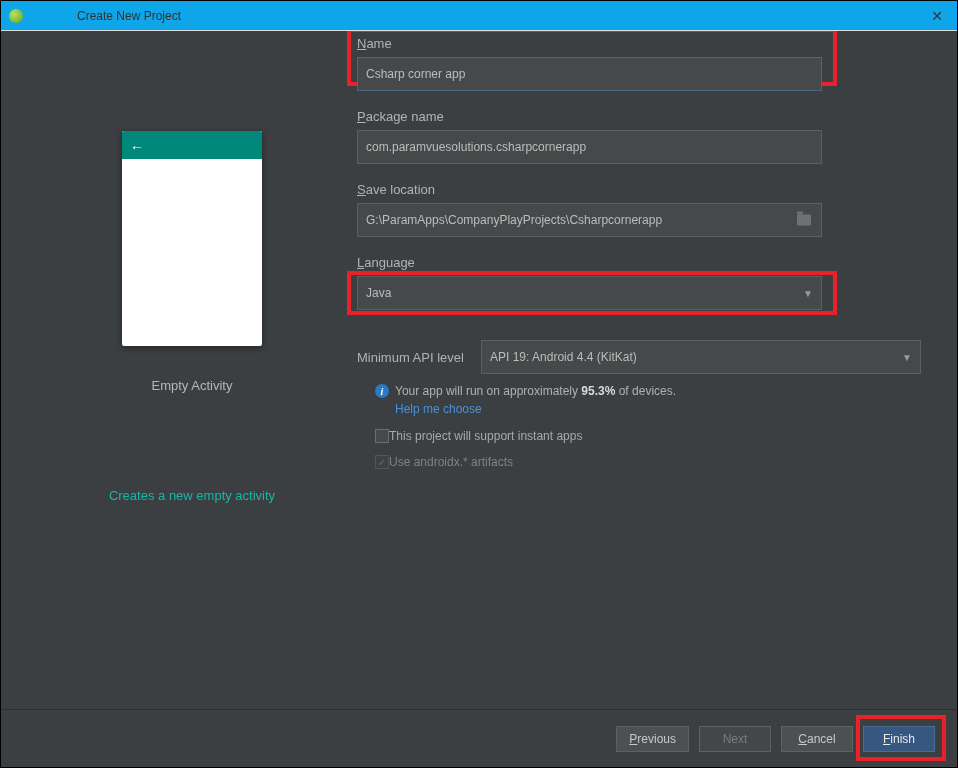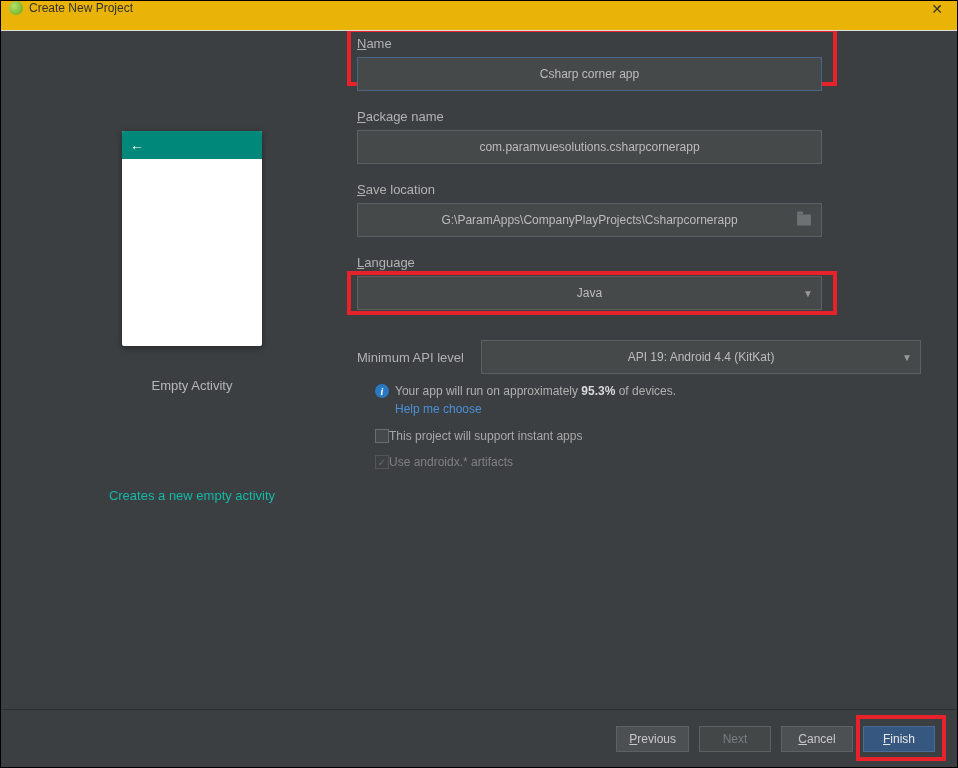--- a/index.html
+++ b/index.html
@@ -8,27 +8,28 @@
     background: #fff;
     width: 958px;
     height: 768px;
     overflow: hidden;
     position: relative;
     border: 1px solid #000;
   }
   
   .titlebar {
     height: 30px;
-    background: #eab308;
-    display: flex;
-    align-items: flex-start;
+    background: #0ea5e9;
+    display: flex;
+    align-items: center;
     padding: 0 8px;
     font-size: 12px;
     color: #333;
     border-bottom: 1px solid #ddd;
+    gap: 48px;
   }
   .titlebar .app-icon {
     width: 14px; height: 14px;
     margin-right: 6px;
     border-radius: 50%;
     background: radial-gradient(circle at 35% 35%, #b7e06a, #5fa61a);
   }
   .titlebar .spacer { flex: 1; }
   .titlebar .close {
     font-size: 14px;
@@ -109,21 +110,20 @@
     width: 465px;
     height: 32px;
     background: #45494a;
     border: 1px solid #5e6060;
     color: #bcbcbc;
     font-size: 12px;
     padding: 16px 8px;
     display: flex;
     align-items: center;
     position: relative;
-    justify-content: center;
   }
   .text-input.focused {
     border: 1px solid #4a6684;
   }
   .select-input .chev {
     position: absolute;
     right: 8px;
     top: 50%;
     transform: translateY(-50%);
     color: #999;

